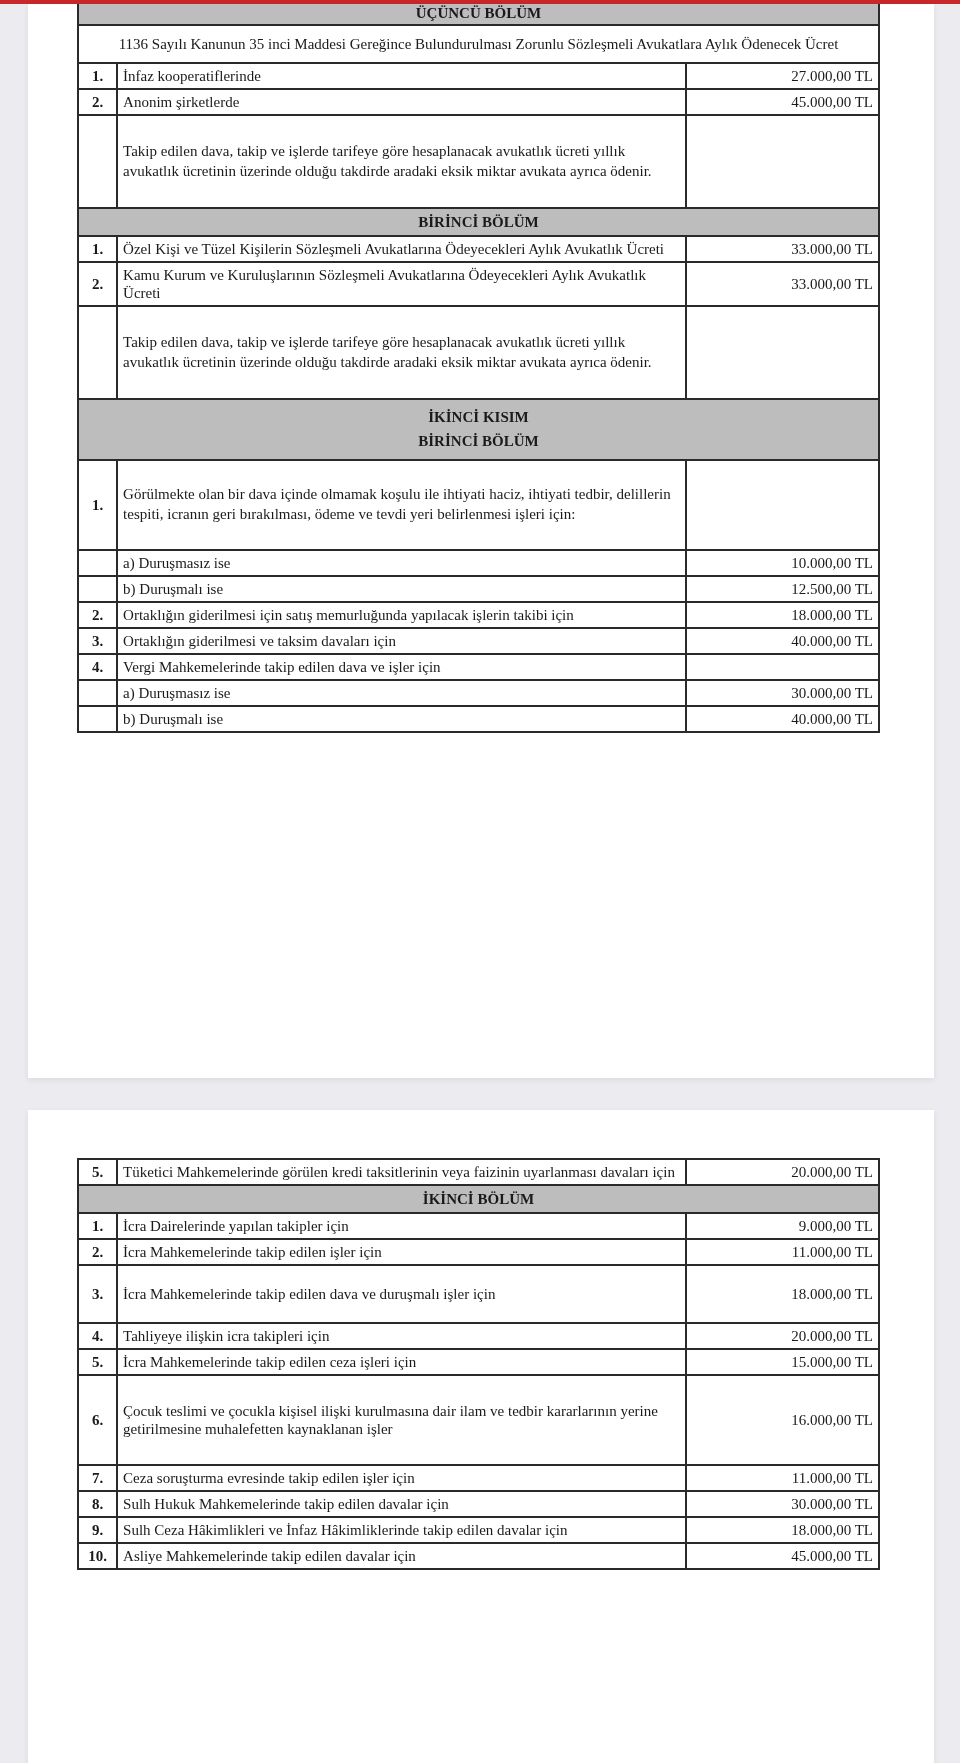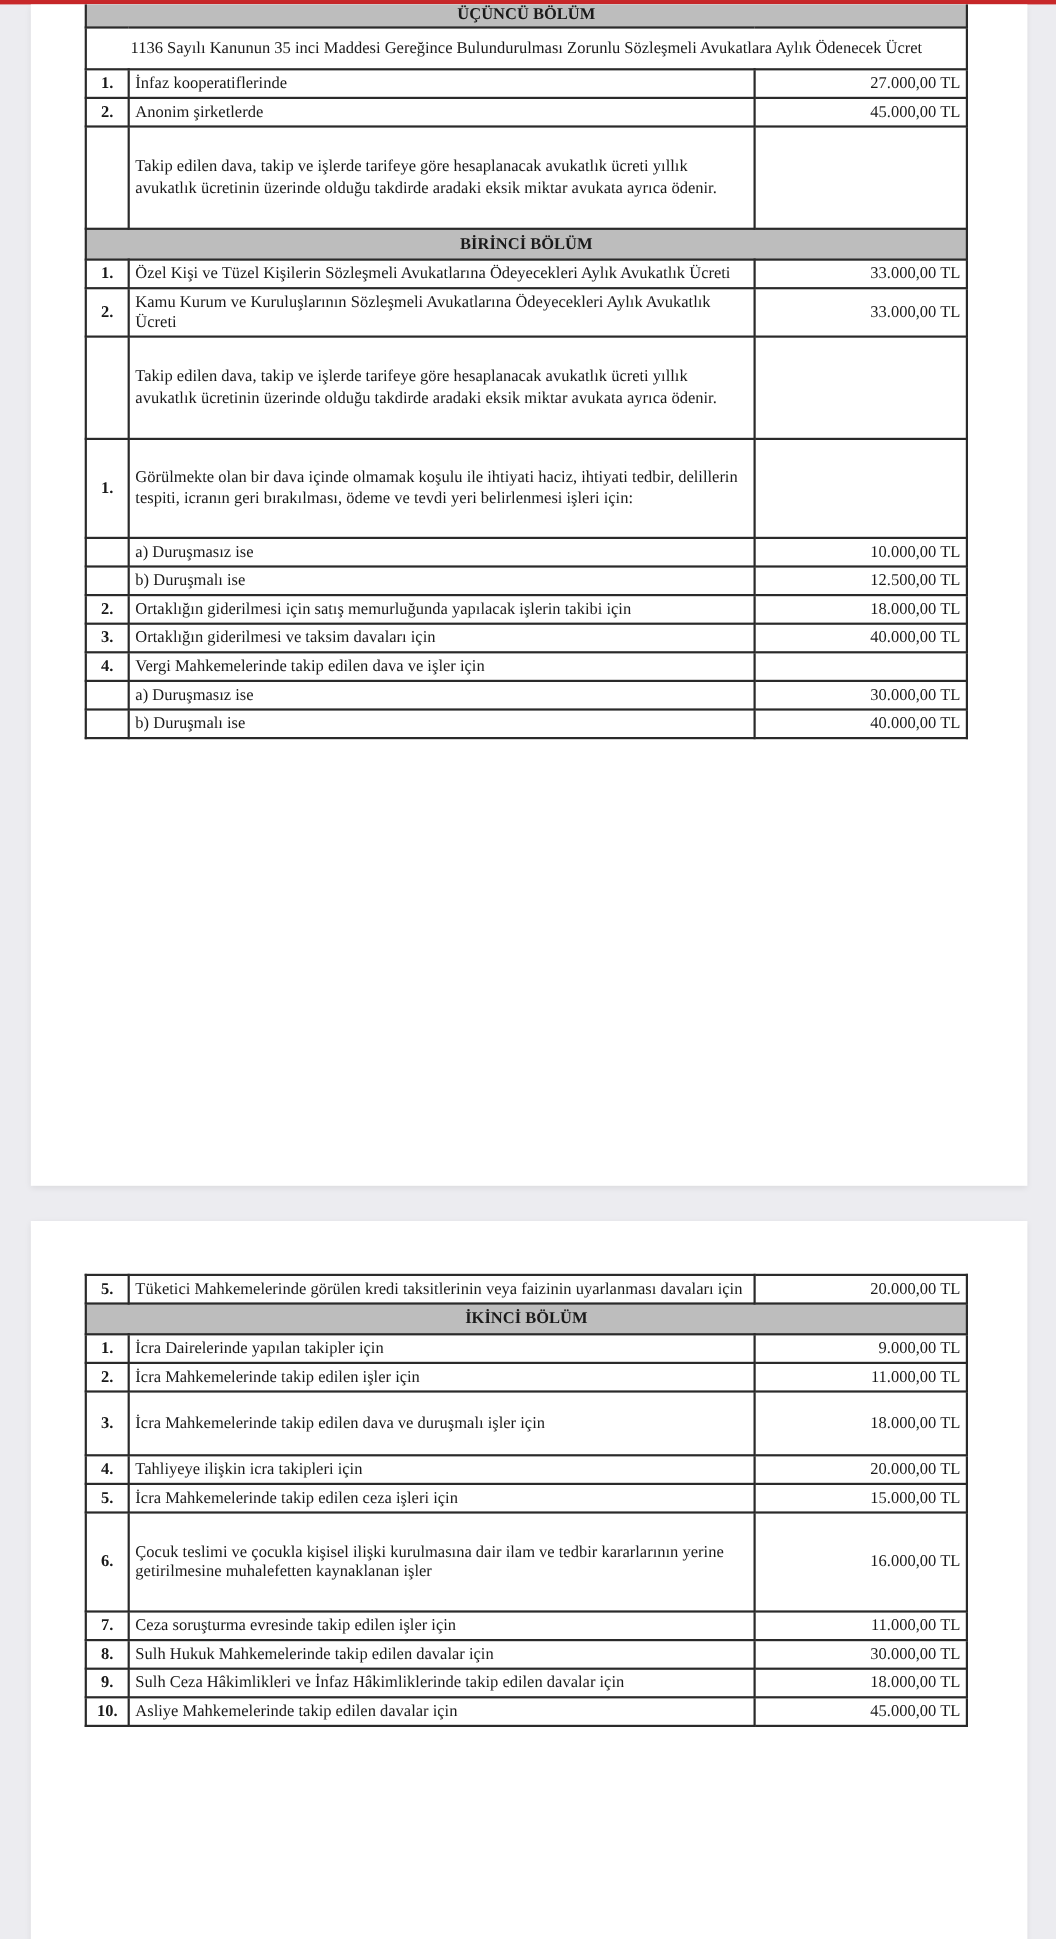--- a/index.html
+++ b/index.html
@@ -95,20 +95,26 @@
         <td class="num">2.</td>
         <td class="desc">Kamu Kurum ve Kuruluşlarının Sözleşmeli Avukatlarına Ödeyecekleri Aylık Avukatlık Ücreti</td>
         <td class="amt">33.000,00 TL</td>
       </tr>
       <tr class="note">
         <td class="num"></td>
         <td class="desc">Takip edilen dava, takip ve işlerde tarifeye göre hesaplanacak avukatlık ücreti yıllık avukatlık ücretinin üzerinde olduğu takdirde aradaki eksik miktar avukata ayrıca ödenir.</td>
         <td class="amt"></td>
       </tr>
 
+      <tr class="section">
+        <td colspan="3" style="padding:6px 5px;line-height:1.55;">
+          <div>İKİNCİ KISIM</div>
+          <div>BİRİNCİ BÖLÜM</div>
+        </td>
+      </tr>
       <tr class="tall">
         <td class="num">1.</td>
         <td class="desc" style="line-height:1.3;margin-left:24px;">Görülmekte olan bir dava içinde olmamak koşulu ile ihtiyati haciz, ihtiyati tedbir, delillerin tespiti, icranın geri bırakılması, ödeme ve tevdi yeri belirlenmesi işleri için:</td>
         <td class="amt"></td>
       </tr>
       <tr>
         <td class="num"></td>
         <td class="desc">a) Duruşmasız ise</td>
         <td class="amt">10.000,00 TL</td>
       </tr>

